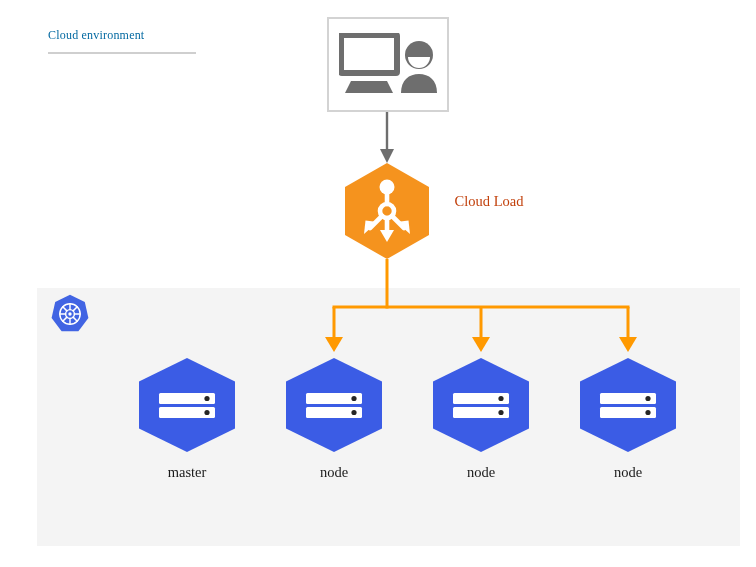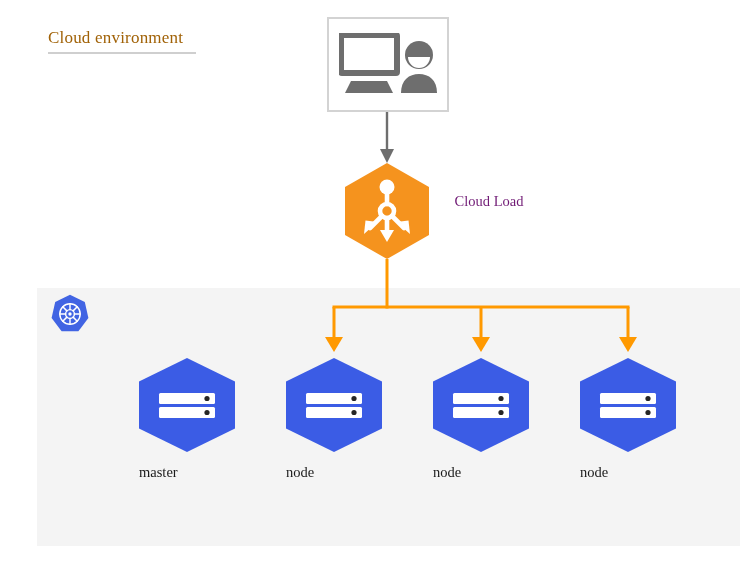--- a/index.html
+++ b/index.html
@@ -19,22 +19,22 @@
     left: 0; top: 0;
     width: 756px;
     height: 567px;
   }
 
   
   #env-title {
     position: absolute;
     left: 48px;
     top: 28px;
-    font-size: 17px;
-    color: #a16207;
+    font-size: 12px;
+    color: #0369a1;
     letter-spacing: 0.2px;
     white-space: nowrap;
   }
   #env-title-rule {
     position: absolute;
     left: 48px;
     top: 52px;
     width: 148px;
     height: 2px;
     background: #cfcfcf;
@@ -93,42 +93,42 @@
     height: 96px;
   }
   #lb-label {
     position: absolute;
     left: 437px;
     top: 191px;
     width: 104px;
     text-align: center;
     font-size: 14.5px;
     line-height: 21px;
-    color: #701a75;
+    color: #c2410c;
   }
 
   
   .node-group {
     position: absolute;
     top: 358px;
     width: 96px;
     height: 130px;
   }
   .node-hex {
     position: absolute;
     left: 0; top: 0;
     width: 96px;
     height: 94px;
   }
   .node-label {
     position: absolute;
     top: 106px;
     left: 0;
     width: 96px;
-    text-align: left;
+    text-align: center;
     font-size: 14.5px;
     color: #1a1a1a;
   }
   #node-group-0 { left: 139px; }
   #node-group-1 { left: 286px; }
   #node-group-2 { left: 433px; }
   #node-group-3 { left: 580px; }
 </style>
 </head>
 <body>

